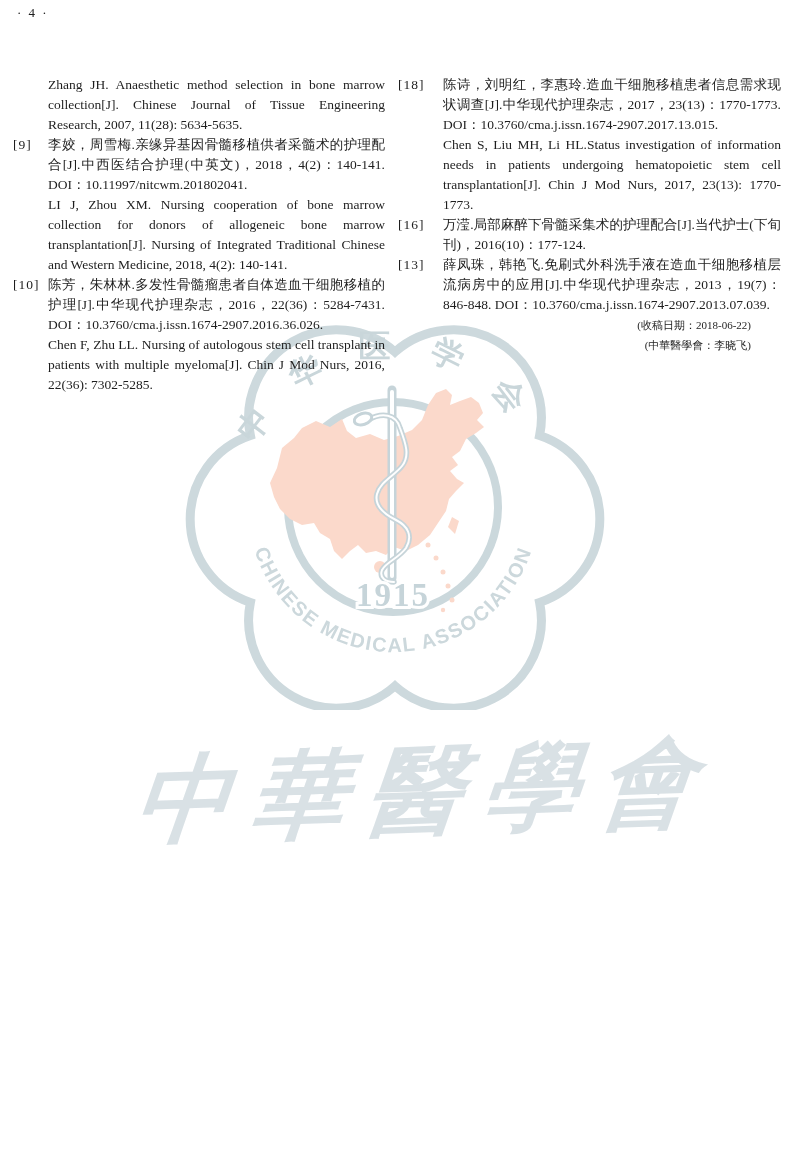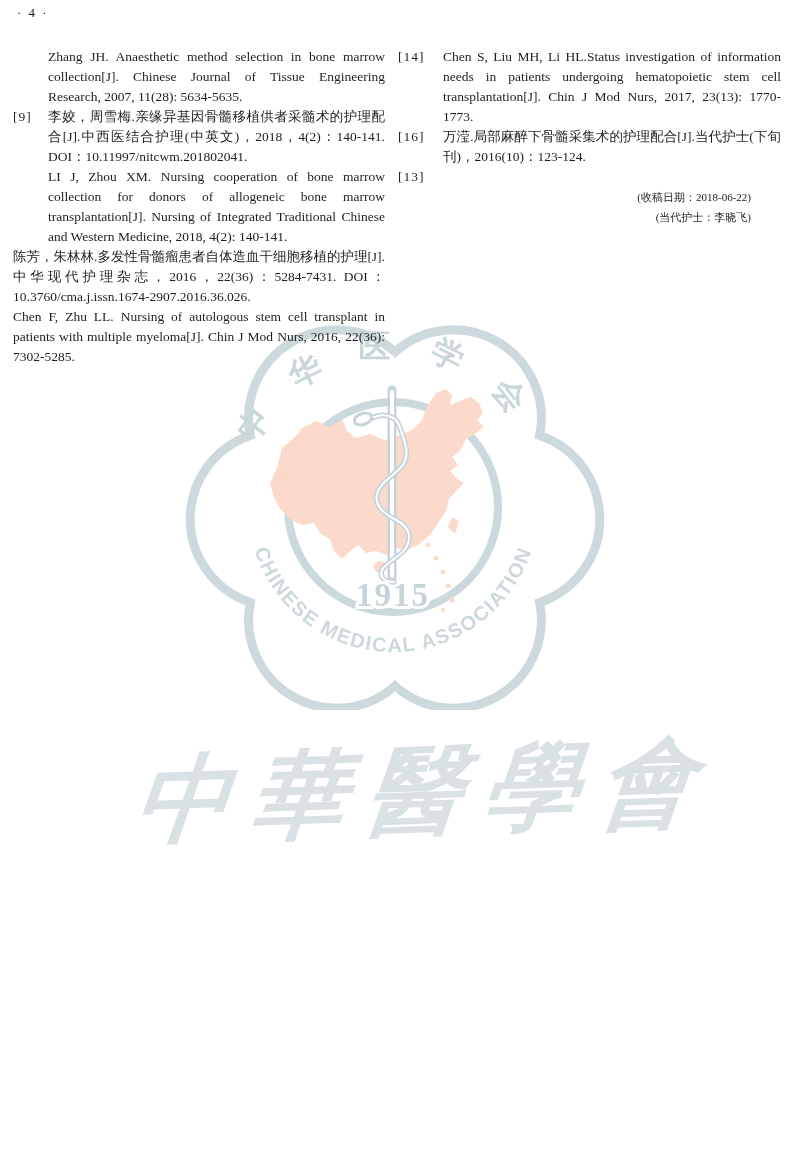--- a/index.html
+++ b/index.html
@@ -13,21 +13,21 @@
   
   .emblem{position:absolute;left:170px;top:320px;width:450px;height:390px;z-index:0;}
   .callig{
     position:absolute;left:135px;top:728px;z-index:0;white-space:nowrap;
     font-size:96px;letter-spacing:20px;color:#d3dce1;font-style:italic;font-weight:bold;
     transform:rotate(-2deg) skewX(-8deg);opacity:.85;
     font-family:"DejaVu Serif","Liberation Serif",serif;
   }
   
   .cols{position:absolute;top:47px;left:13px;width:768px;display:flex;gap:13px;z-index:1;}
-  .col{width:372px;}
+  .col{width:372px;margin-top:28px;}
   .col.right{width:383px;}
   .ref{display:flex;font-size:13.5px;line-height:20px;}
   .ref .num{flex:0 0 35px;letter-spacing:1px;}
   .col.right .ref .num{flex:0 0 45px;}
   .ref .body{flex:1;text-align:justify;}
   .ref p{margin:0;}
   .meta{font-size:11px;line-height:20px;text-align:right;padding-right:30px;}
   
   .em-ring{fill:none;stroke:#cdd9dd;stroke-width:9;}
   .em-circle{fill:none;stroke:#cbd8dc;stroke-width:8;}
@@ -118,42 +118,45 @@
           </div>
         </div>
         <div class="ref">
           <div class="num">[9]</div>
           <div class="body">
             <p>李姣，周雪梅.亲缘异基因骨髓移植供者采髓术的护理配合[J].中西医结合护理(中英文)，2018，4(2)：140-141. DOI：10.11997/nitcwm.201802041.</p>
             <p>LI J, Zhou XM. Nursing cooperation of bone marrow collection for donors of allogeneic bone marrow transplantation[J]. Nursing of Integrated Traditional Chinese and Western Medicine, 2018, 4(2): 140-141.</p>
           </div>
         </div>
         <div class="ref">
+          <div class="num">[10]</div>
           <div class="body">
             <p>陈芳，朱林林.多发性骨髓瘤患者自体造血干细胞移植的护理[J].中华现代护理杂志，2016，22(36)：5284-7431. DOI：10.3760/cma.j.issn.1674-2907.2016.36.026.</p>
             <p>Chen F, Zhu LL. Nursing of autologous stem cell transplant in patients with multiple myeloma[J]. Chin J Mod Nurs, 2016, 22(36): 7302-5285.</p>
           </div>
         </div>
       </div>
     <div class="col right" id="col-right">
         <div class="ref">
-          <div class="num">[14]</div>
+          <div class="num">[18]</div>
           <div class="body">
+            <p>陈诗，刘明红，李惠玲.造血干细胞移植患者信息需求现状调查[J].中华现代护理杂志，2017，23(13)：1770-1773. DOI：10.3760/cma.j.issn.1674-2907.2017.13.015.</p>
             <p>Chen S, Liu MH, Li HL.Status investigation of information needs in patients undergoing hematopoietic stem cell transplantation[J]. Chin J Mod Nurs, 2017, 23(13): 1770-1773.</p>
           </div>
         </div>
         <div class="ref">
           <div class="num">[16]</div>
           <div class="body">
-            <p>万滢.局部麻醉下骨髓采集术的护理配合[J].当代护士(下旬刊)，2016(10)：123-124.</p>
+            <p>万滢.局部麻醉下骨髓采集术的护理配合[J].当代护士(下旬刊)，2016(10)：177-124.</p>
           </div>
         </div>
         <div class="ref">
           <div class="num">[13]</div>
           <div class="body">
+            <p>薛凤珠，韩艳飞.免刷式外科洗手液在造血干细胞移植层流病房中的应用[J].中华现代护理杂志，2013，19(7)：846-848. DOI：10.3760/cma.j.issn.1674-2907.2013.07.039.</p>
           </div>
         </div>
         <div class="meta">(收稿日期：2018-06-22)</div>
-        <div class="meta">(当代护士：李晓飞)</div>
+        <div class="meta">(中華醫學會：李晓飞)</div>
       </div>
   </div>
 
 </div>
 
 </body></html>

